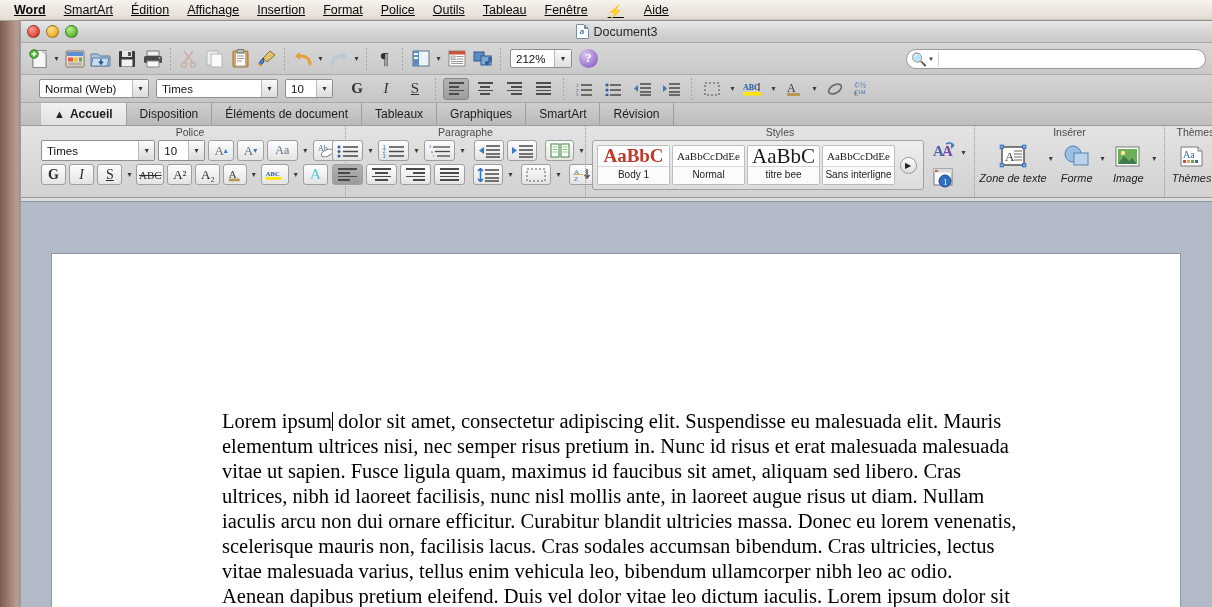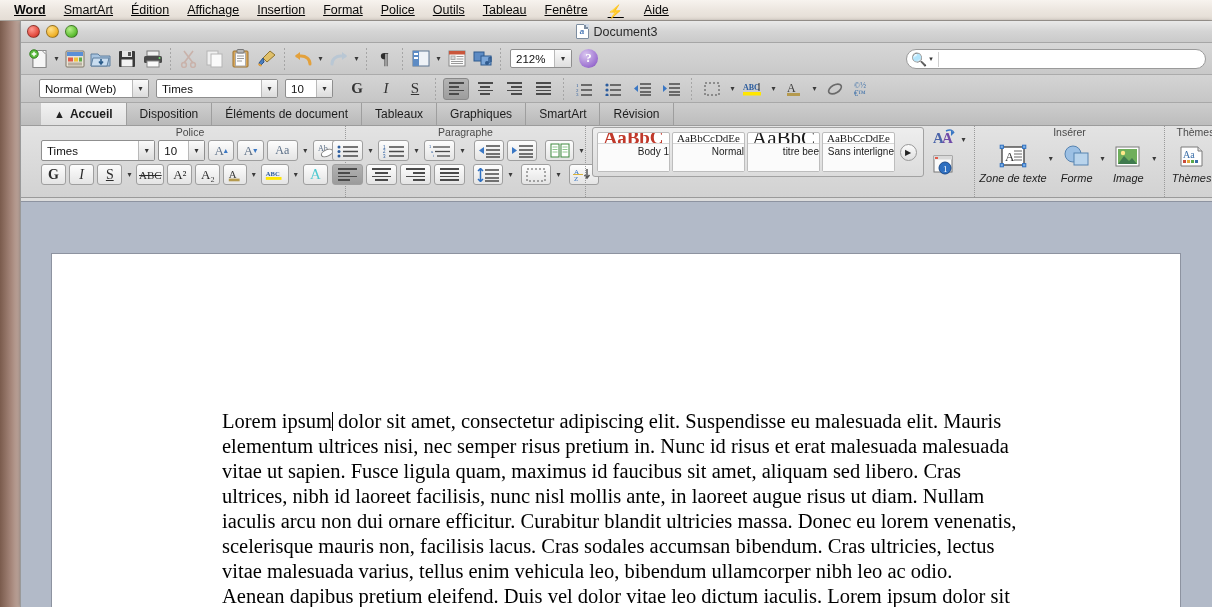--- a/index.html
+++ b/index.html
@@ -197,21 +197,21 @@
   }
   .scell {
     width: 73px; background: #fff; border: 1px solid #bdbdbd; border-radius: 2px;
     display: flex; flex-direction: column; margin-right: 2px;
   }
   .scell .prev {
     flex: 1; display: flex; align-items: center; justify-content: center;
     font-family: "Liberation Serif", serif; overflow: hidden; white-space: nowrap;
   }
   .scell .lbl {
-    height: 28px; font-size: 10px; color: #222; text-align: right; line-height: 15px;
+    height: 18px; font-size: 10px; color: #222; text-align: center; line-height: 15px;
     border-top: 1px solid #d6d6d6; background: #fbfbfb; overflow: hidden; white-space: nowrap;
   }
   .gnext {
     width: 22px; display: flex; align-items: center; justify-content: center;
   }
   .circ-arrow {
     width: 17px; height: 17px; border-radius: 50%;
     background: linear-gradient(to bottom,#fcfcfc,#dedede); border: 1px solid #999;
     display: flex; align-items: center; justify-content: center; font-size: 8px; color: #222;
   }
@@ -718,20 +718,21 @@
                   <text x="1" y="14" font-size="7" fill="#2e6fc0" font-family="serif">Z</text>
                   <rect x="0" y="7" width="10" height="1" fill="#d8b23a"></rect>
                   <path d="M14 2v8M11.5 8l2.5 3 2.5-3" stroke="#555" stroke-width="1.5" fill="#fff"></path>
                 </svg>
             </div>
           </div>
         </div>
       </div>
 
       <div class="grp" style="width:390px;">
+        <div class="grp-title">Styles</div>
         <div class="grp-body">
           <div class="row" style="align-items:flex-start;">
             <div class="gallery">
               <div class="scell">
                 <div class="prev" style="color:#c0392b;font-size:19px;font-weight:bold;">AaBbC</div>
                 <div class="lbl">Body 1</div>
               </div>
               <div class="scell">
                 <div class="prev" style="color:#1a1a1a;font-size:11px;">AaBbCcDdEe</div>
                 <div class="lbl">Normal</div>

